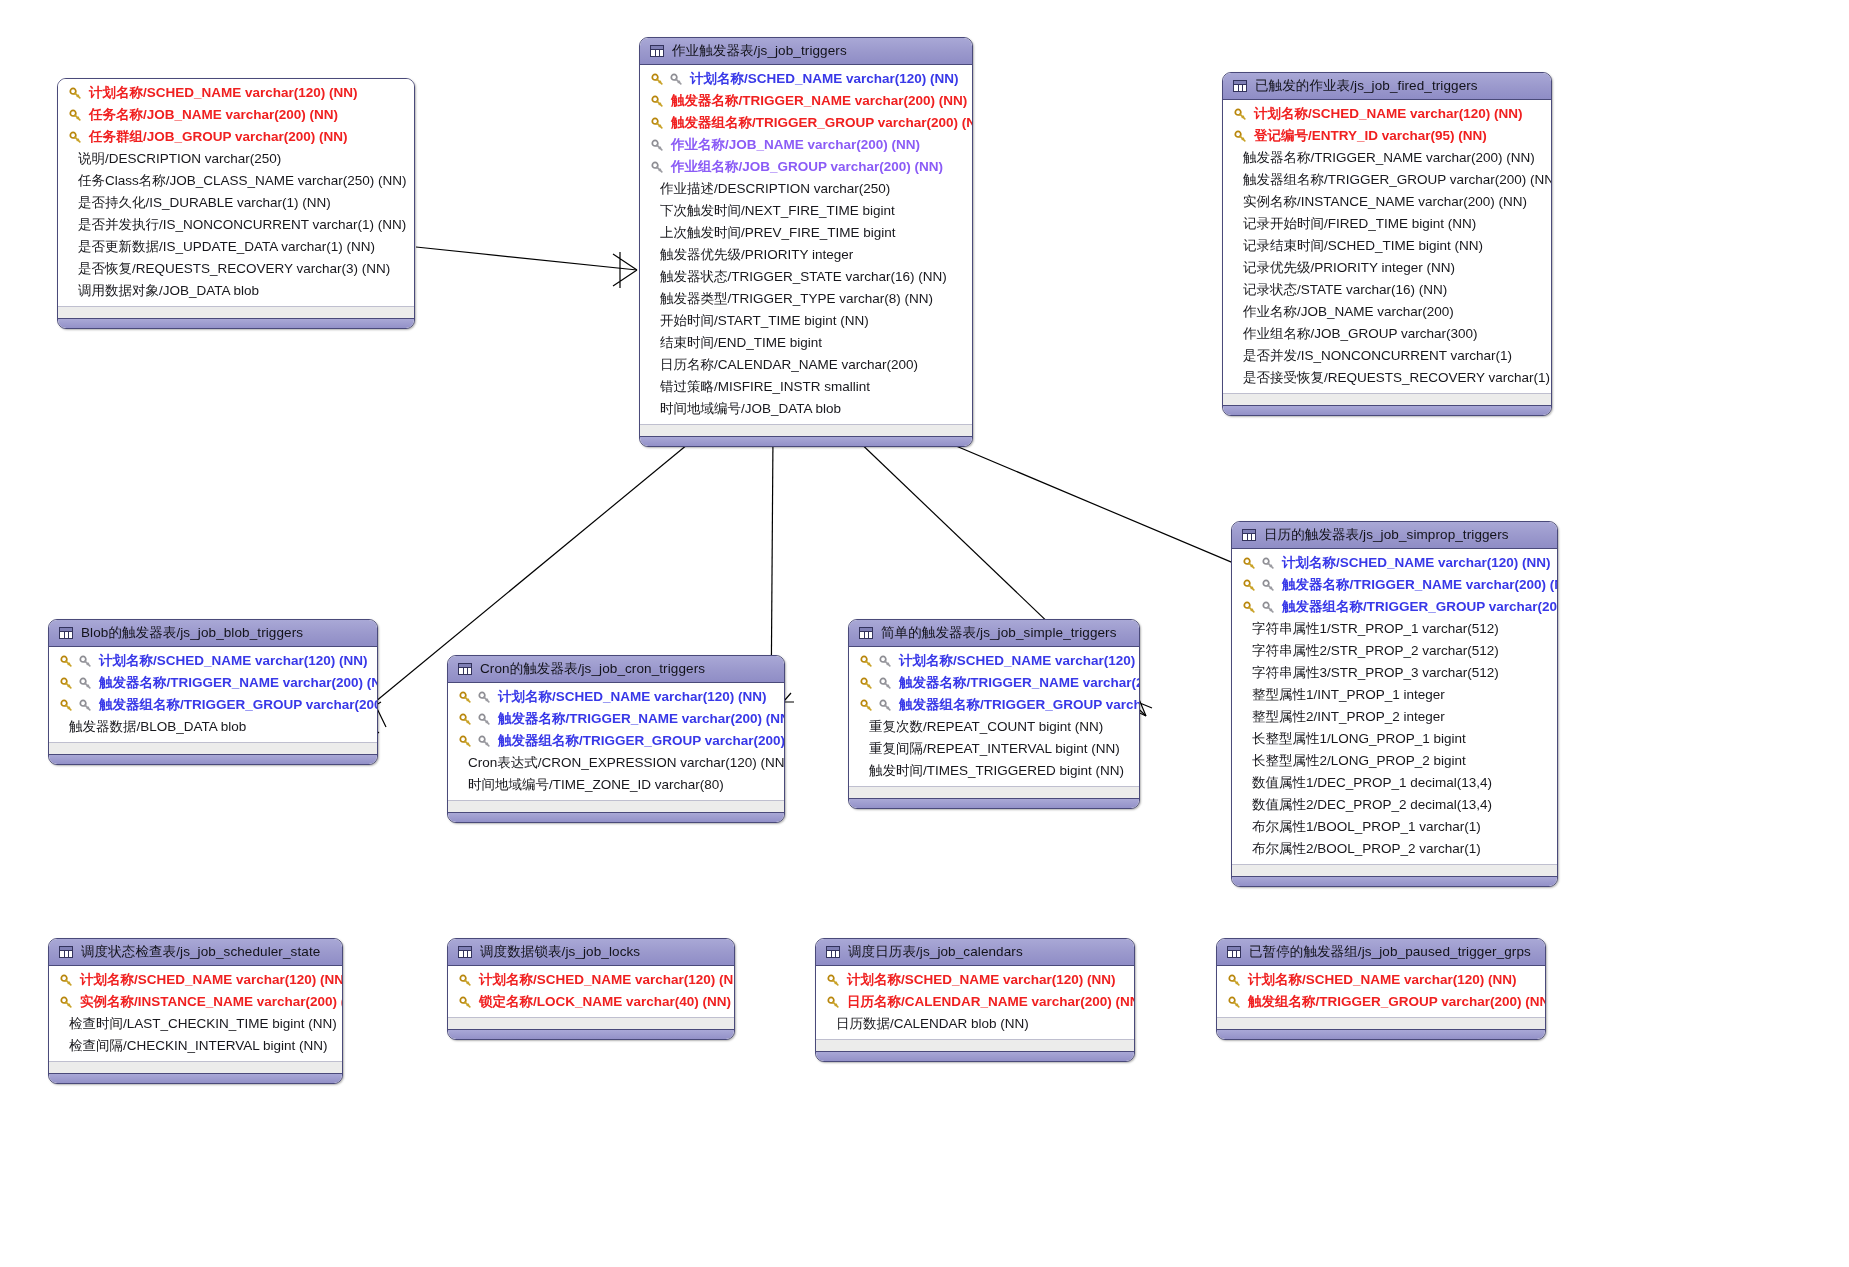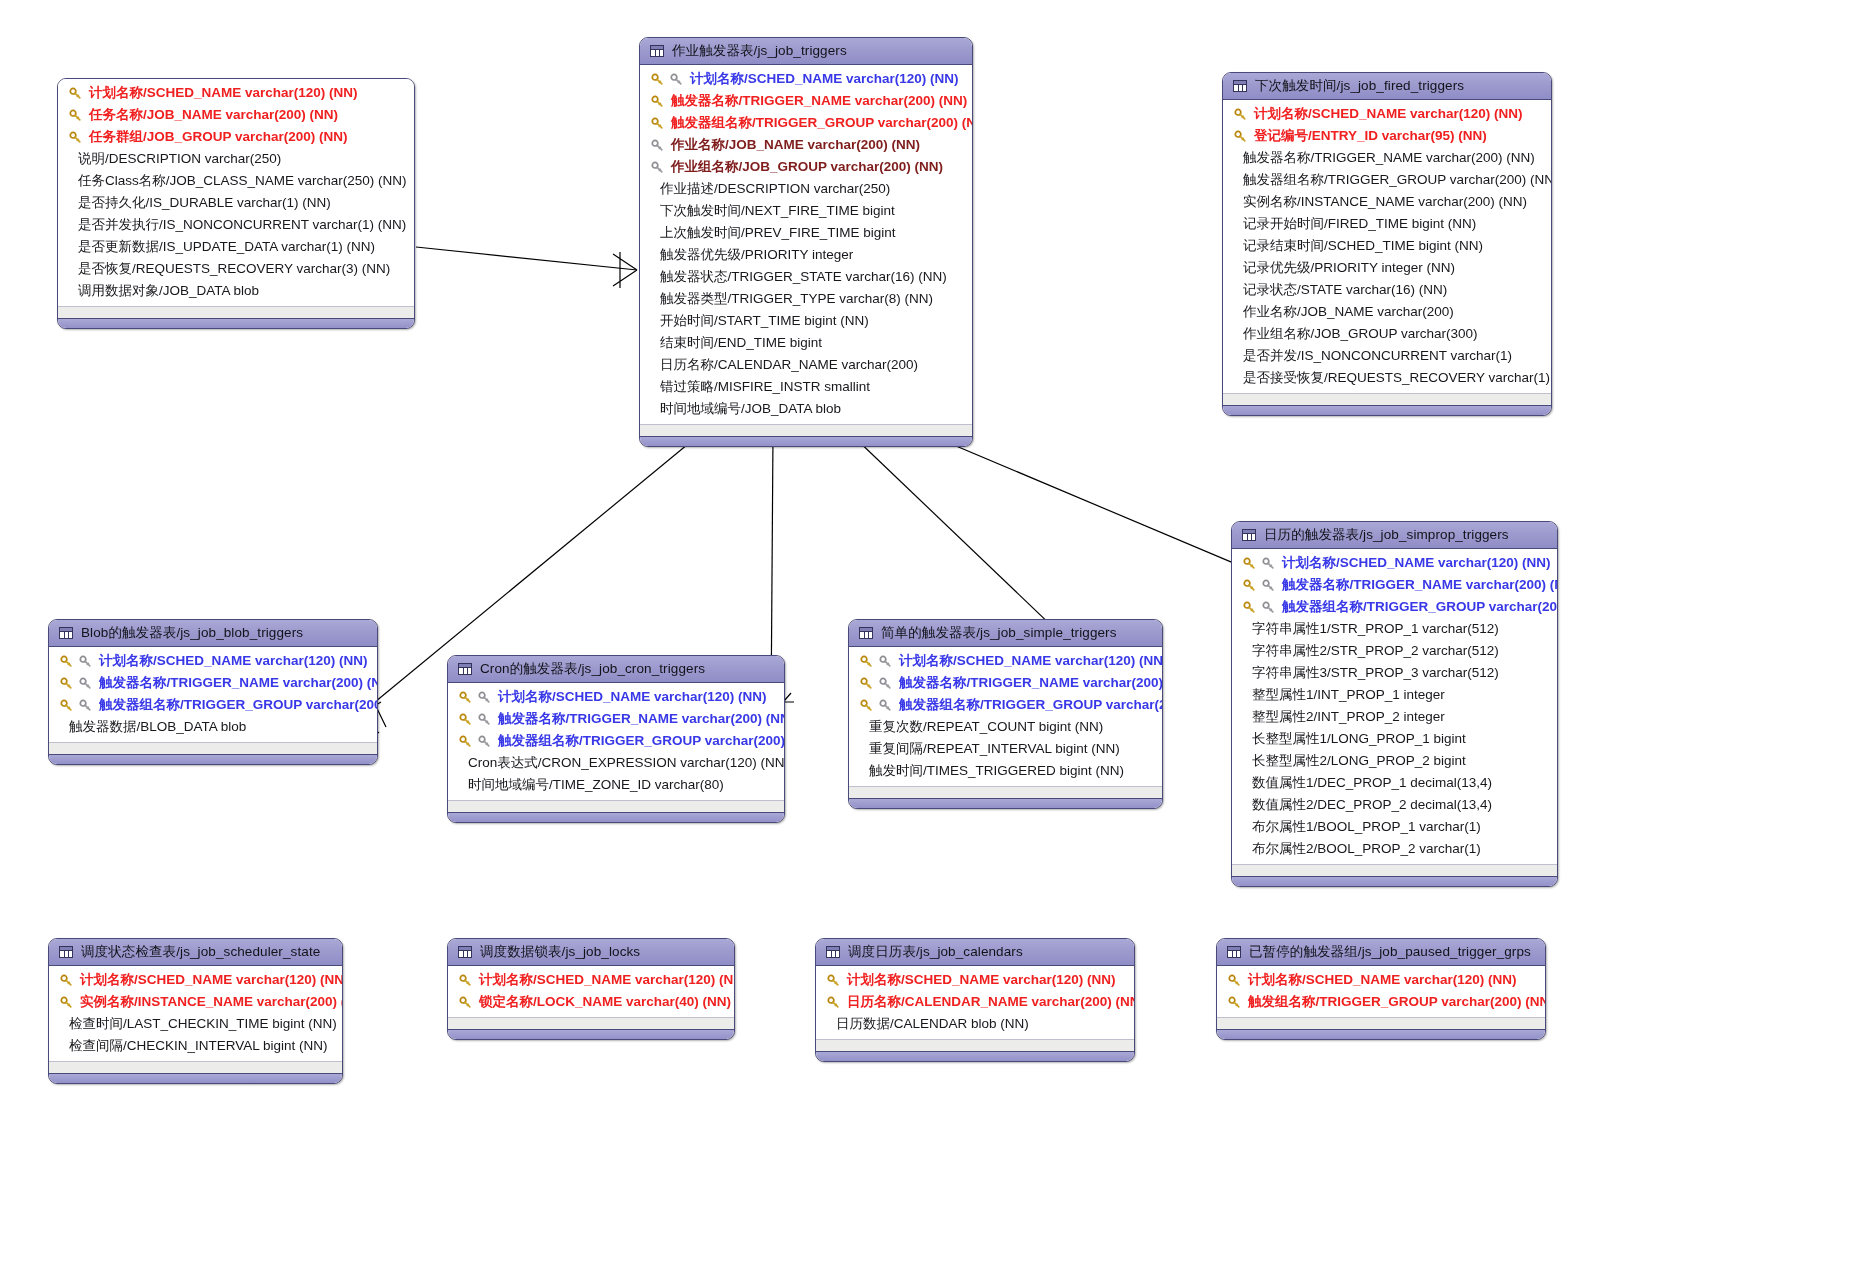--- a/index.html
+++ b/index.html
@@ -95,21 +95,21 @@
     display: flex;
     align-items: center;
     justify-content: center;
   }
   .attr-label {
     margin-left: 4px;
   }
   .attr.k0 .attr-label { margin-left: 12px; }
   .c-pk   { color: #f02020; font-weight: bold; }
   .c-pkfk { color: #3838e8; font-weight: bold; }
-  .c-fk   { color: #7f1d1d; font-weight: bold; }
+  .c-fk   { color: #8b5cf6; font-weight: bold; }
   .c-plain{ color: #17171c; font-weight: normal; }
   .entity-footer {
     height: 11px;
     background: #ececeb;
     border-top: 1px solid #bfbfcf;
   }
   .entity-foot2 {
     height: 9px;
     background: linear-gradient(180deg, #a9a8d6 0%, #9391c8 100%);
     border-top: 1px solid #4a4a7a;
@@ -305,21 +305,21 @@
         <div class="attr k0">
           <span class="attr-label c-plain">时间地域编号/JOB_DATA blob</span>
         </div>
       </div>
       <div class="entity-footer"></div>
       <div class="entity-foot2"></div>
     </div>
     <div class="entity" style="left: 1222px; top: 72px; width: 330px;">
       <div class="entity-header">
         <span class="table-icon"></span>
-        <span class="entity-title">下次触发时间/js_job_fired_triggers</span>
+        <span class="entity-title">已触发的作业表/js_job_fired_triggers</span>
       </div>
       <div class="entity-body">
         <div class="attr k1">
           <span class="keyslot">
             <svg class="keyicon" width="13" height="13" viewBox="0 0 16 16" aria-hidden="true">
               <circle cx="5" cy="5.2" r="3.4" fill="none" stroke="#b8860b" stroke-width="2.1"></circle>
               <circle cx="5" cy="5.2" r="1.05" fill="#ffffff"></circle>
               <path d="M7.3 7.6 L13.3 13.4" stroke="#c9a227" stroke-width="2.1" stroke-linecap="round"></path>
               <path d="M10.2 11.7 L11.6 10.3" stroke="#c9a227" stroke-width="2" stroke-linecap="round"></path>
             </svg>
@@ -610,21 +610,21 @@
         <div class="attr k0">
           <span class="attr-label c-plain">Cron表达式/CRON_EXPRESSION varchar(120) (NN)</span>
         </div>
         <div class="attr k0">
           <span class="attr-label c-plain">时间地域编号/TIME_ZONE_ID varchar(80)</span>
         </div>
       </div>
       <div class="entity-footer"></div>
       <div class="entity-foot2"></div>
     </div>
-    <div class="entity" style="left: 848px; top: 619px; width: 315px;">
+    <div class="entity" style="left: 848px; top: 619px; width: 292px;">
       <div class="entity-header">
         <span class="table-icon"></span>
         <span class="entity-title">简单的触发器表/js_job_simple_triggers</span>
       </div>
       <div class="entity-body">
         <div class="attr k2">
           <span class="keyslot">
             <svg class="keyicon" width="13" height="13" viewBox="0 0 16 16" aria-hidden="true">
               <circle cx="5" cy="5.2" r="3.4" fill="none" stroke="#b8860b" stroke-width="2.1"></circle>
               <circle cx="5" cy="5.2" r="1.05" fill="#ffffff"></circle>

